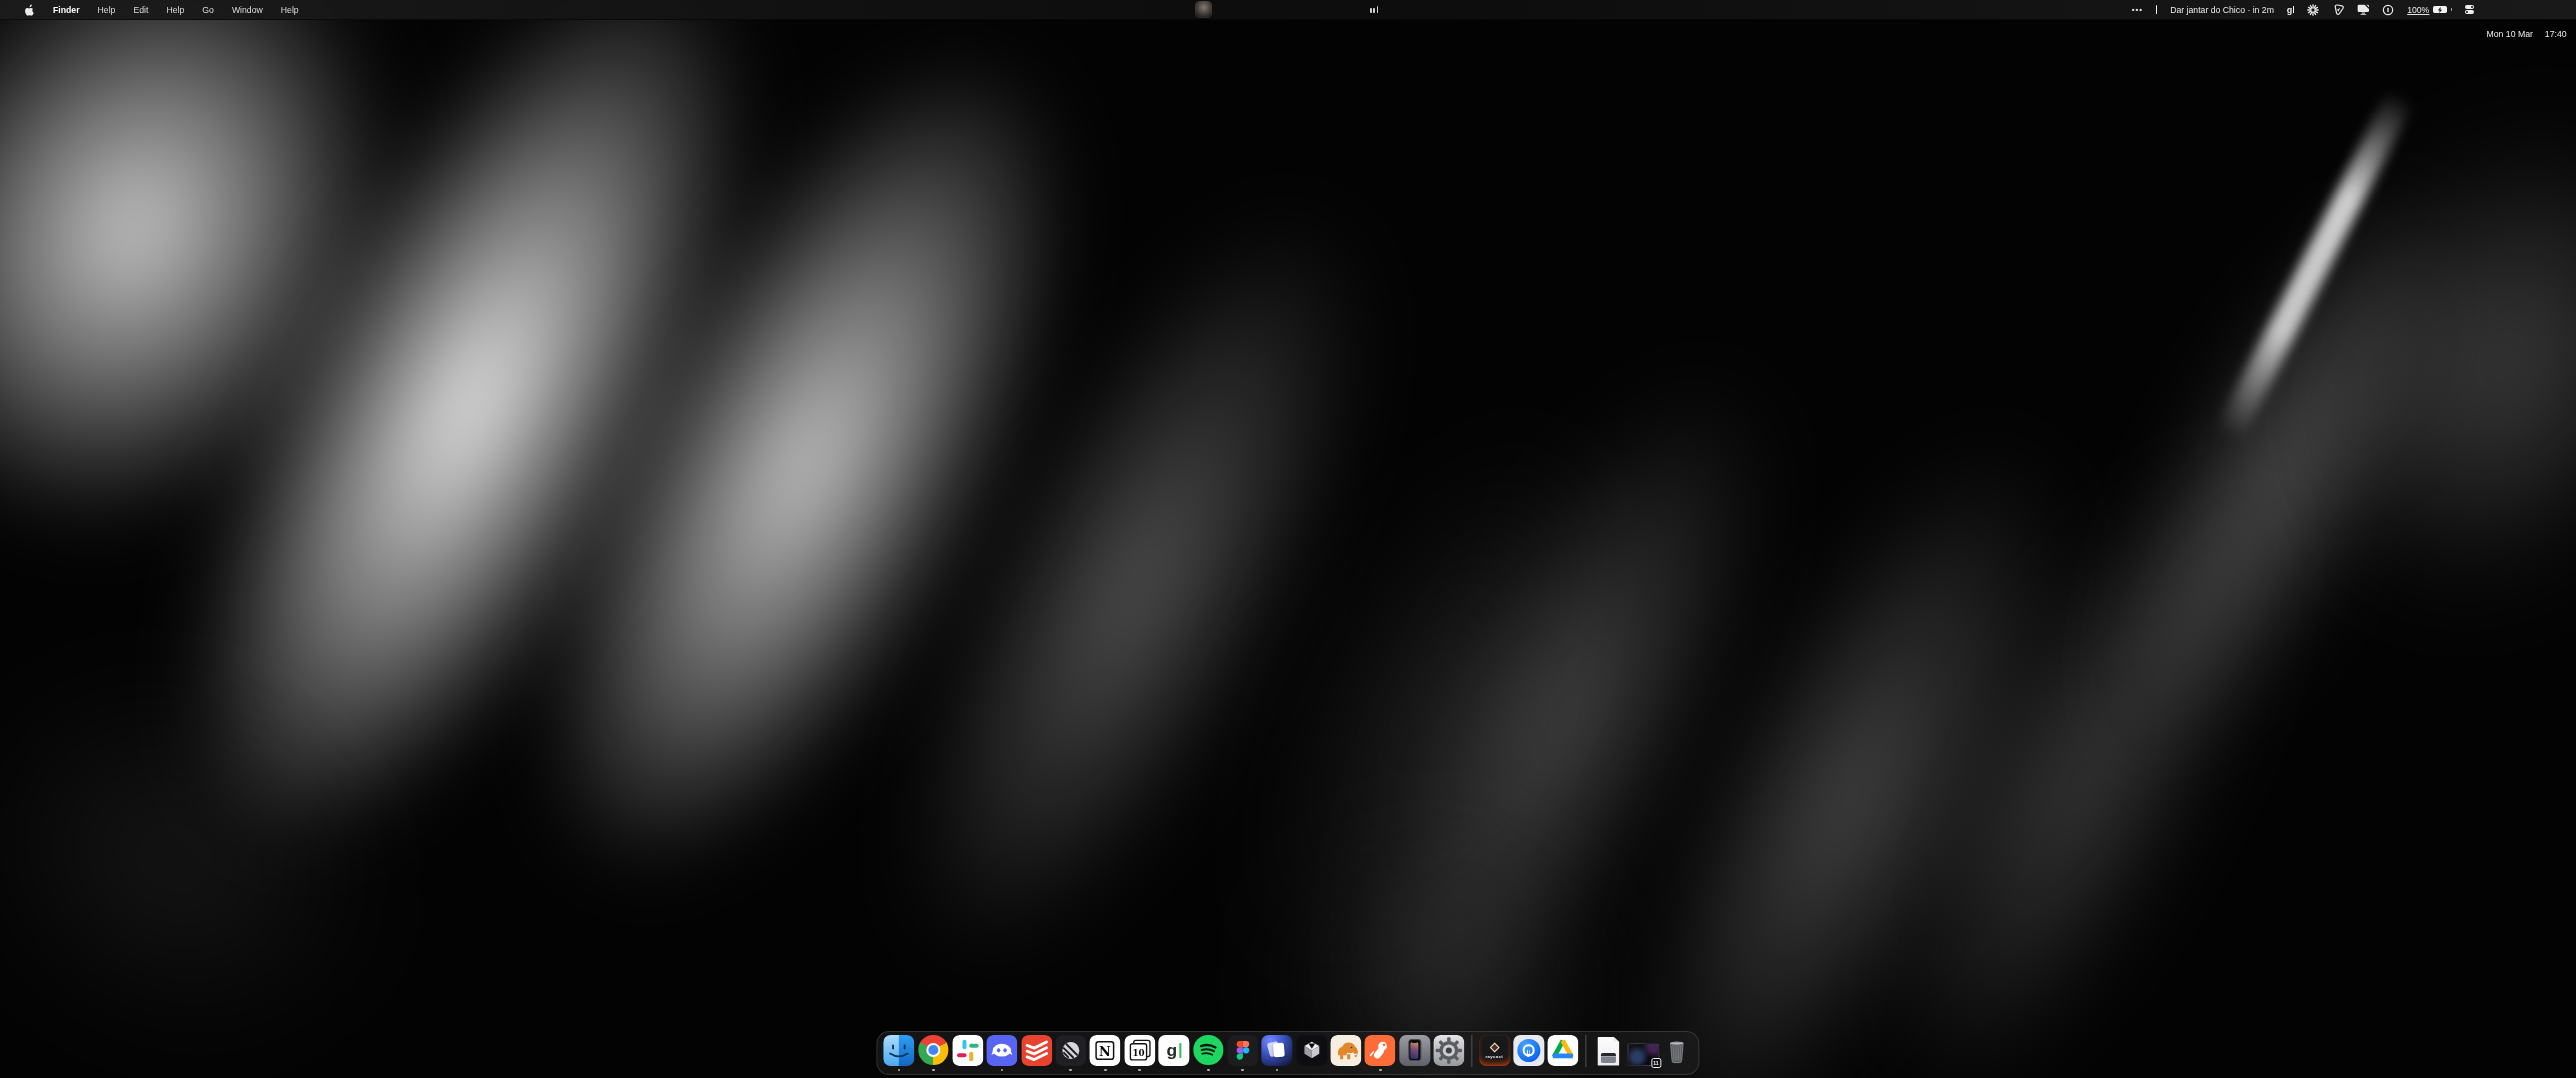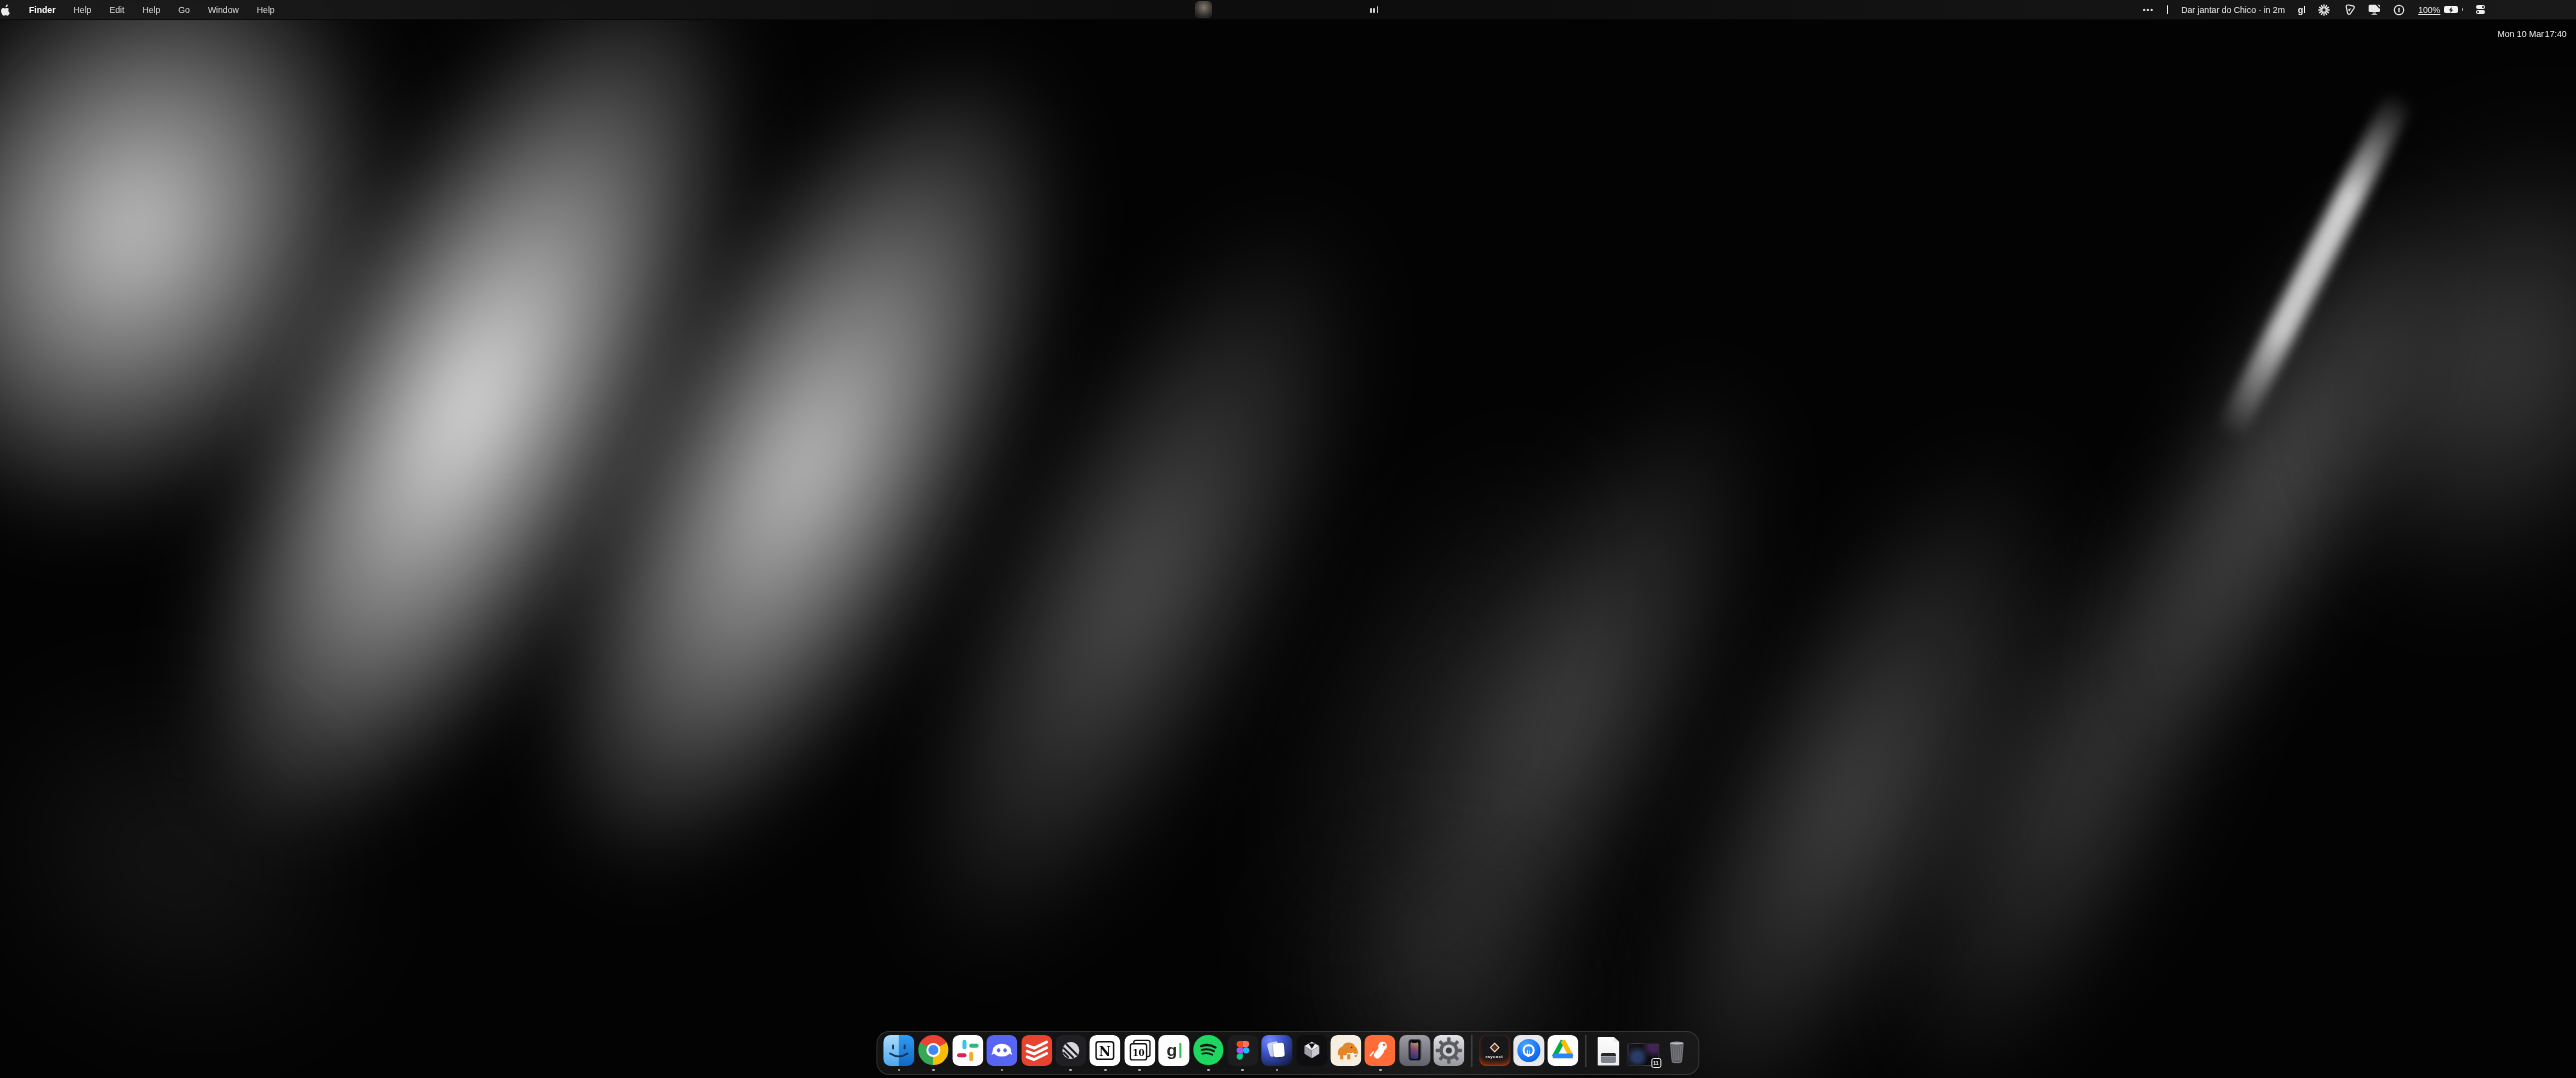--- a/index.html
+++ b/index.html
@@ -8,39 +8,39 @@
 
   
   .wallpaper{position:absolute;inset:0;overflow:hidden;background:#030303;}
   .band{position:absolute;border-radius:50%;}
 
   
   .menubar{position:absolute;top:0;left:0;right:0;height:19px;z-index:40;
     background:linear-gradient(90deg,rgba(27,27,28,.97) 0%,rgba(14,14,15,.97) 44%,rgba(13,13,14,.97) 56%,rgba(26,26,27,.97) 100%);
     border-bottom:0.7px solid rgba(0,0,0,.55);
     display:flex;align-items:center;color:#e6e6e6;font-size:8.7px;}
-  .mb-left{display:flex;align-items:center;gap:18px;padding-left:1px;}
+  .mb-left{display:flex;align-items:center;gap:18px;padding-left:25px;}
   .mb-item{white-space:nowrap;color:#dcdcdc;}
   .mb-app{font-weight:bold;color:#fff;}
   .mb-right{margin-left:auto;display:flex;align-items:center;gap:12.7px;padding-right:9.4px;}
   .mb-icon{display:flex;align-items:center;justify-content:center;}
   .mb-text{color:#ececec;}
   .mb-dots{letter-spacing:1px;font-weight:bold;color:#e2e2e2;font-size:8px;}
   .mb-sepbar{width:1.7px;height:9.4px;background:#f2f2f2;border-radius:0.8px;}
   .mb-gcursor{display:inline-block;width:1.2px;height:7.4px;background:#fff;margin-left:1px;vertical-align:-0.7px;}
   .mb-g{font-weight:bold;font-size:9px;color:#f0f0f0;}
   .battery-wrap{display:flex;align-items:center;gap:3.4px;text-decoration:underline;}
   .battery-body{position:relative;width:14px;height:7px;background:#f2f2f2;border-radius:1.7px;display:flex;align-items:center;justify-content:center;}
   .battery-nub{width:1.3px;height:3px;background:#b9b9b9;border-radius:0 1px 1px 0;margin-left:0.7px;}
   .cc-icon{display:flex;flex-direction:column;gap:1.2px;}
   .cc-pill{position:relative;width:9px;height:3.8px;background:#ededed;border-radius:2px;}
   .cc-pill .knob{position:absolute;top:0.8px;width:2.1px;height:2.1px;border-radius:50%;background:#141414;}
   .cc-pill.k-right .knob{right:0.9px;}
   .cc-pill.k-left .knob{left:0.9px;}
-  .clock{display:flex;gap:1px;color:#f0f0f0;margin-top:48px;}
+  .clock{display:flex;gap:12px;color:#f0f0f0;margin-top:48px;}
   .mb-avatar{position:absolute;left:1195px;top:1px;width:17px;height:17px;border-radius:4.7px;
     background:radial-gradient(circle at 52% 38%, #847a6d 0%, #57504a 34%, #2b2925 68%, #191816 100%);
     box-shadow:0 0 0 0.3px rgba(255,255,255,.12) inset;}
   .mb-bars{position:absolute;left:1370px;top:5.4px;display:flex;align-items:flex-end;gap:1.7px;height:8px;}
   .mb-bars i{display:block;width:1.7px;background:#cfcfcf;border-radius:0.7px;}
 
   
   .dock{position:absolute;left:50%;bottom:3.4px;transform:translateX(-50%);z-index:30;
     display:flex;align-items:flex-end;gap:3.4px;height:44px;box-sizing:border-box;
     padding:4.7px 6px 8px 6px;background:rgba(32,32,34,.58);

